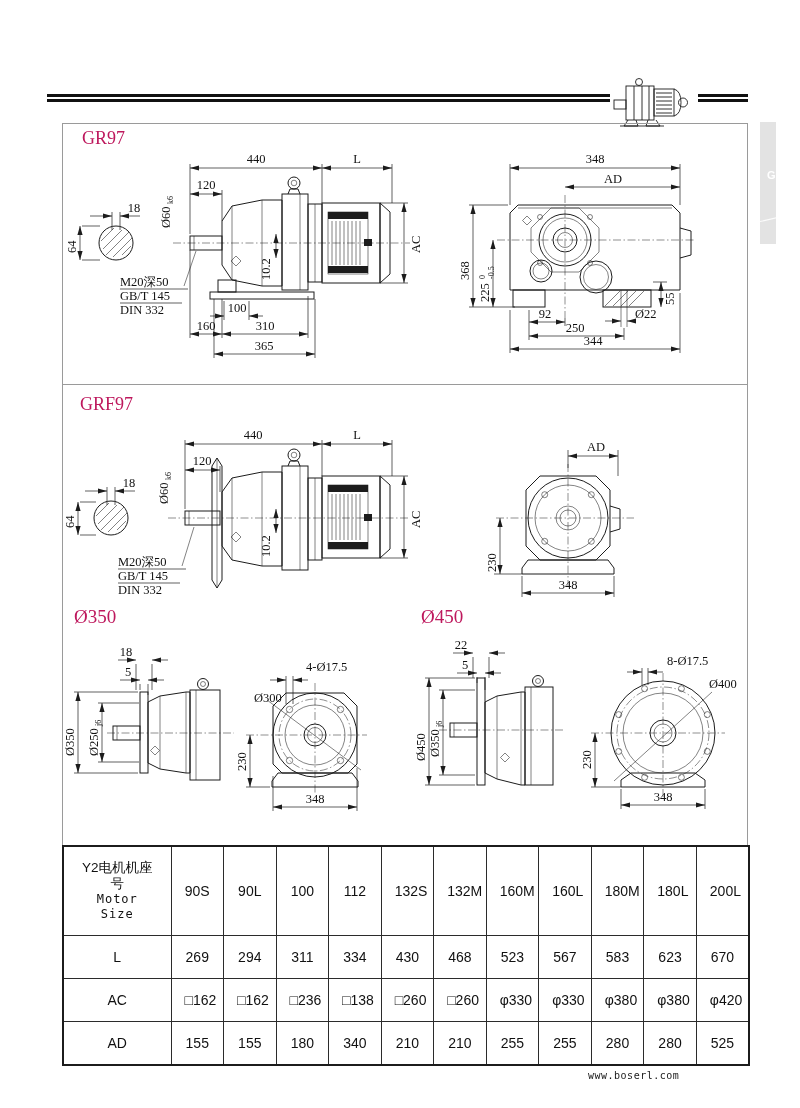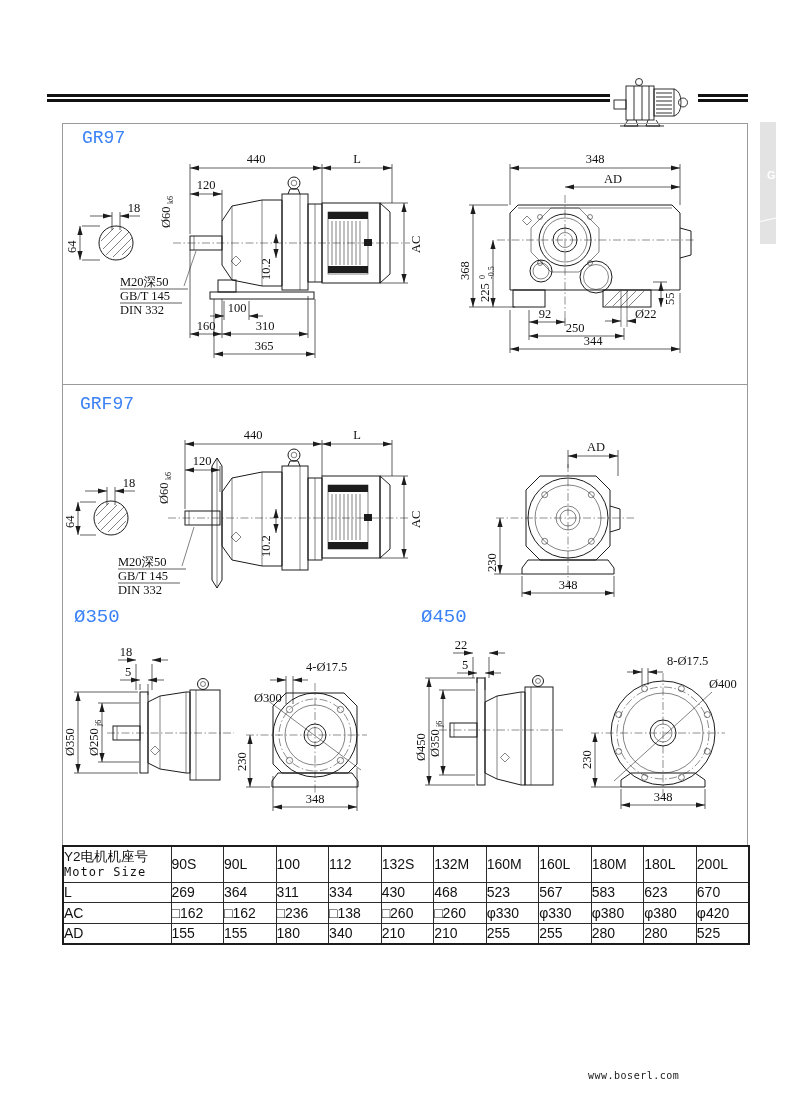--- a/index.html
+++ b/index.html
@@ -15,25 +15,25 @@
 .ar{fill:#1c1c1c;stroke:none}
 svg text{font-family:"Liberation Serif",serif;font-size:12.5px;fill:#111;stroke:none}
 svg text.s{font-size:8px}
 .mid{text-anchor:middle}
 .rule{left:47px;top:94px;width:701px;height:8px;border-top:3px solid #111;border-bottom:3px solid #111}
 .frame{left:62px;top:123px;width:686px;height:722px;border:1px solid #9a9a9a;border-bottom:0}
 .sep{left:62px;top:384px;width:686px;height:0;border-top:1px solid #9a9a9a}
 .tab{left:760px;top:122px;width:16px;height:122px;background:#e3e3e3;overflow:hidden}
 .tab span{position:absolute;left:7px;top:47px;font-family:"Liberation Sans",sans-serif;font-weight:bold;font-size:11px;color:#fff}
 .tab i{position:absolute;left:-5px;top:94px;width:54px;border-top:1.6px solid #fbfbfb;transform:rotate(-13deg)}
-.ttl{position:absolute;font-family:Liberation Mono, monospace;font-size:18px;color:#3b82f6}
+.ttl{position:absolute;font-family:Liberation Serif, serif;font-size:18px;color:#be185d}
 .ttl2{font-size:19px}
 .site{left:588px;top:1070px;font-family:"DejaVu Sans Mono","Liberation Mono",monospace;font-size:10px;letter-spacing:.5px;color:#1a1a1a}
 table.spec{position:absolute;left:62px;top:845px;width:688px;border-collapse:collapse;table-layout:fixed;border:2px solid #1c1c1c}
-table.spec td{border:1px solid #2b2b2b;vertical-align:middle;font-family:"Liberation Sans","DejaVu Sans",sans-serif;font-size:14px;padding:0;overflow:hidden}
+table.spec td{border:1px solid #2b2b2b;text-align:center;vertical-align:middle;font-family:"Liberation Sans","DejaVu Sans",sans-serif;font-size:14px;padding:13px;overflow:hidden}
 tr.hd{height:36px}
 tr.r1{height:20px}tr.r2{height:21px}tr.r3{height:21px}
 .hcn{font-size:13.5px;line-height:16px}
 .hen{font-family:"DejaVu Sans Mono","Liberation Mono",monospace;font-size:12px;letter-spacing:1px;line-height:15px}
 </style>
 </head>
 <body>
 
 <svg width="0" height="0" style="position:absolute">
     <defs>
@@ -672,21 +672,21 @@
         <td>132M</td>
         <td>160M</td>
         <td>160L</td>
         <td>180M</td>
         <td>180L</td>
         <td>200L</td>
       </tr>
       <tr class="r1">
         <td>L</td>
         <td>269</td>
-        <td>364</td>
+        <td>294</td>
         <td>311</td>
         <td>334</td>
         <td>430</td>
         <td>468</td>
         <td>523</td>
         <td>567</td>
         <td>583</td>
         <td>623</td>
         <td>670</td>
       </tr>

